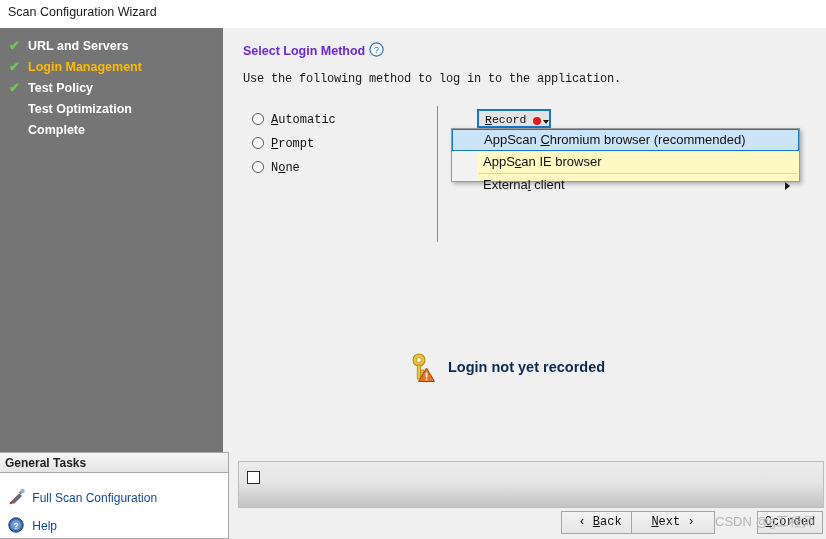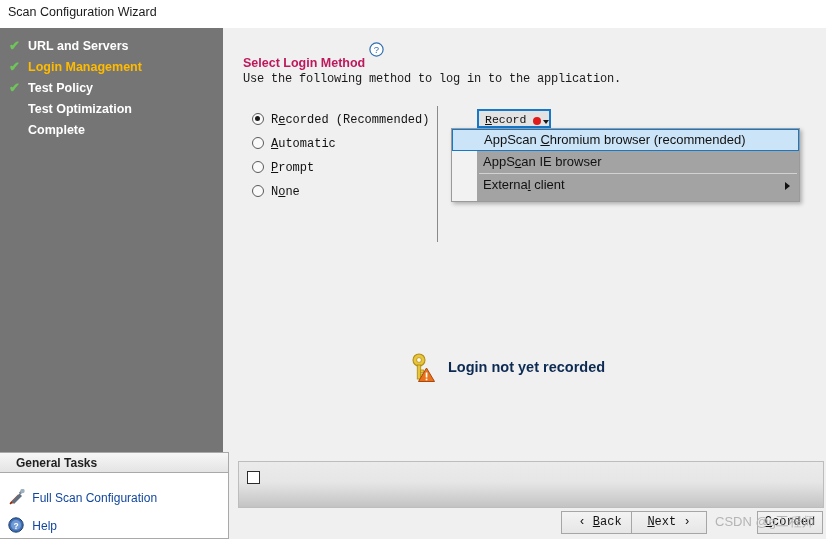--- a/index.html
+++ b/index.html
@@ -52,21 +52,21 @@
     background:#ffffff;border:1px solid #a9a9a9;border-left:none;
     box-sizing:border-box;
   }
   .gt-header{
     position:absolute;left:0;top:0;width:100%;height:20px;
     background:linear-gradient(to bottom,#f7f7f7 0%,#e4e4e4 100%);
     border-bottom:1px solid #a9a9a9;
     box-sizing:border-box;
   }
   .gt-header span{
-    position:absolute;left:16px;top:3px;
+    position:absolute;left:5px;top:3px;
     font-size:12px;font-weight:bold;color:#1f1f1f;
   }
   .gt-item{
     position:absolute;left:8px;height:18px;line-height:18px;
     font-size:12px;color:#11469e;white-space:nowrap;
   }
   .gt-item .gt-icon{
     display:inline-block;width:18px;height:16px;vertical-align:-3px;
     position:relative;margin-right:3px;
   }
@@ -74,21 +74,21 @@
   #gt-item-0{top:36px;}
   #gt-item-1{top:64px;}
 
   
   .content{
     position:absolute;left:235px;top:28px;width:591px;height:511px;
     background:#f0f0f0;
   }
   .section-title{
     position:absolute;left:8px;top:16px;
-    font-size:12.5px;font-weight:bold;color:#be185d;margin-top:12px;
+    font-size:12.5px;font-weight:bold;color:#6d28d9;
   }
   .help-circle{
     position:absolute;left:134px;top:14px;width:15px;height:15px;
   }
   .subtitle{
     position:absolute;left:8px;top:44px;
     font-size:12px;color:#1a1a1a;
     font-family:"Liberation Mono","DejaVu Sans Mono",monospace;
     letter-spacing:-0.2px;
   }
@@ -136,22 +136,22 @@
     border-radius:50%;background:#e01b1b;
   }
   .rb-arrow{
     position:absolute;left:64px;top:8.5px;width:0;height:0;
     border-left:3.5px solid transparent;border-right:3.5px solid transparent;
     border-top:4px solid #1a1a1a;
   }
 
   
   .menu{
-    position:absolute;left:216px;top:100px;width:349px;height:74px;
-    background:#a3a3a3;
+    position:absolute;left:216px;top:100px;width:349px;height:54px;
+    background:#fef9c3;
     border:1px solid #9a9a9a;
     box-sizing:border-box;
     box-shadow:2px 2px 4px rgba(0,0,0,0.28);
   }
   .menu-gutter{
     position:absolute;left:0;top:0;width:25px;height:100%;
     background:#f2f2f2;
   }
   .menu-item{
     position:absolute;left:0;width:100%;height:22px;line-height:22px;
@@ -210,21 +210,21 @@
   
   .btn{
     position:absolute;top:483px;height:23px;
     background:linear-gradient(to bottom,#f3f3f3 0%,#e6e6e6 100%);
     border:1px solid #a6a6a6;box-sizing:border-box;
     font-family:"Liberation Mono","DejaVu Sans Mono",monospace;
     font-size:12px;color:#111;
     text-align:center;line-height:21px;
   }
   #btn-back{left:310px;width:78px;margin-left:16px;}
-  #btn-next{left:396px;width:76px;}
+  #btn-next{left:396px;width:84px;}
   #btn-cancel{left:522px;width:66px;}
 
   
   .watermark{
     position:absolute;left:715px;top:513px;
     font-size:13px;color:#b5b5b5;white-space:nowrap;
     pointer-events:none;
   }
 </style>
 </head>
@@ -306,24 +306,20 @@
       <svg width="15" height="15" viewBox="0 0 15 15">
         <circle cx="7.5" cy="7.5" r="6.6" fill="#ffffff" stroke="#2f6fb0" stroke-width="1.2"></circle>
         <text x="7.5" y="10.8" font-size="9.5" fill="#2f6fb0" text-anchor="middle" font-family="Liberation Sans, sans-serif">?</text>
       </svg>
     </span>
 
     <div class="subtitle">Use the following method to log in to the application.</div>
 
     <div class="radio-group">
 
-      <div class="radio-row">
-        <span class="radio on"></span>
-        <span>R</span><span class="mn">e</span><span>corded (Recommended)</span>
-      </div>
 
       <div class="radio-row">
         <span class="radio"></span>
         <span></span><span class="mn">A</span><span>utomatic</span>
       </div>
 
       <div class="radio-row">
         <span class="radio"></span>
         <span></span><span class="mn">P</span><span>rompt</span>
       </div>

